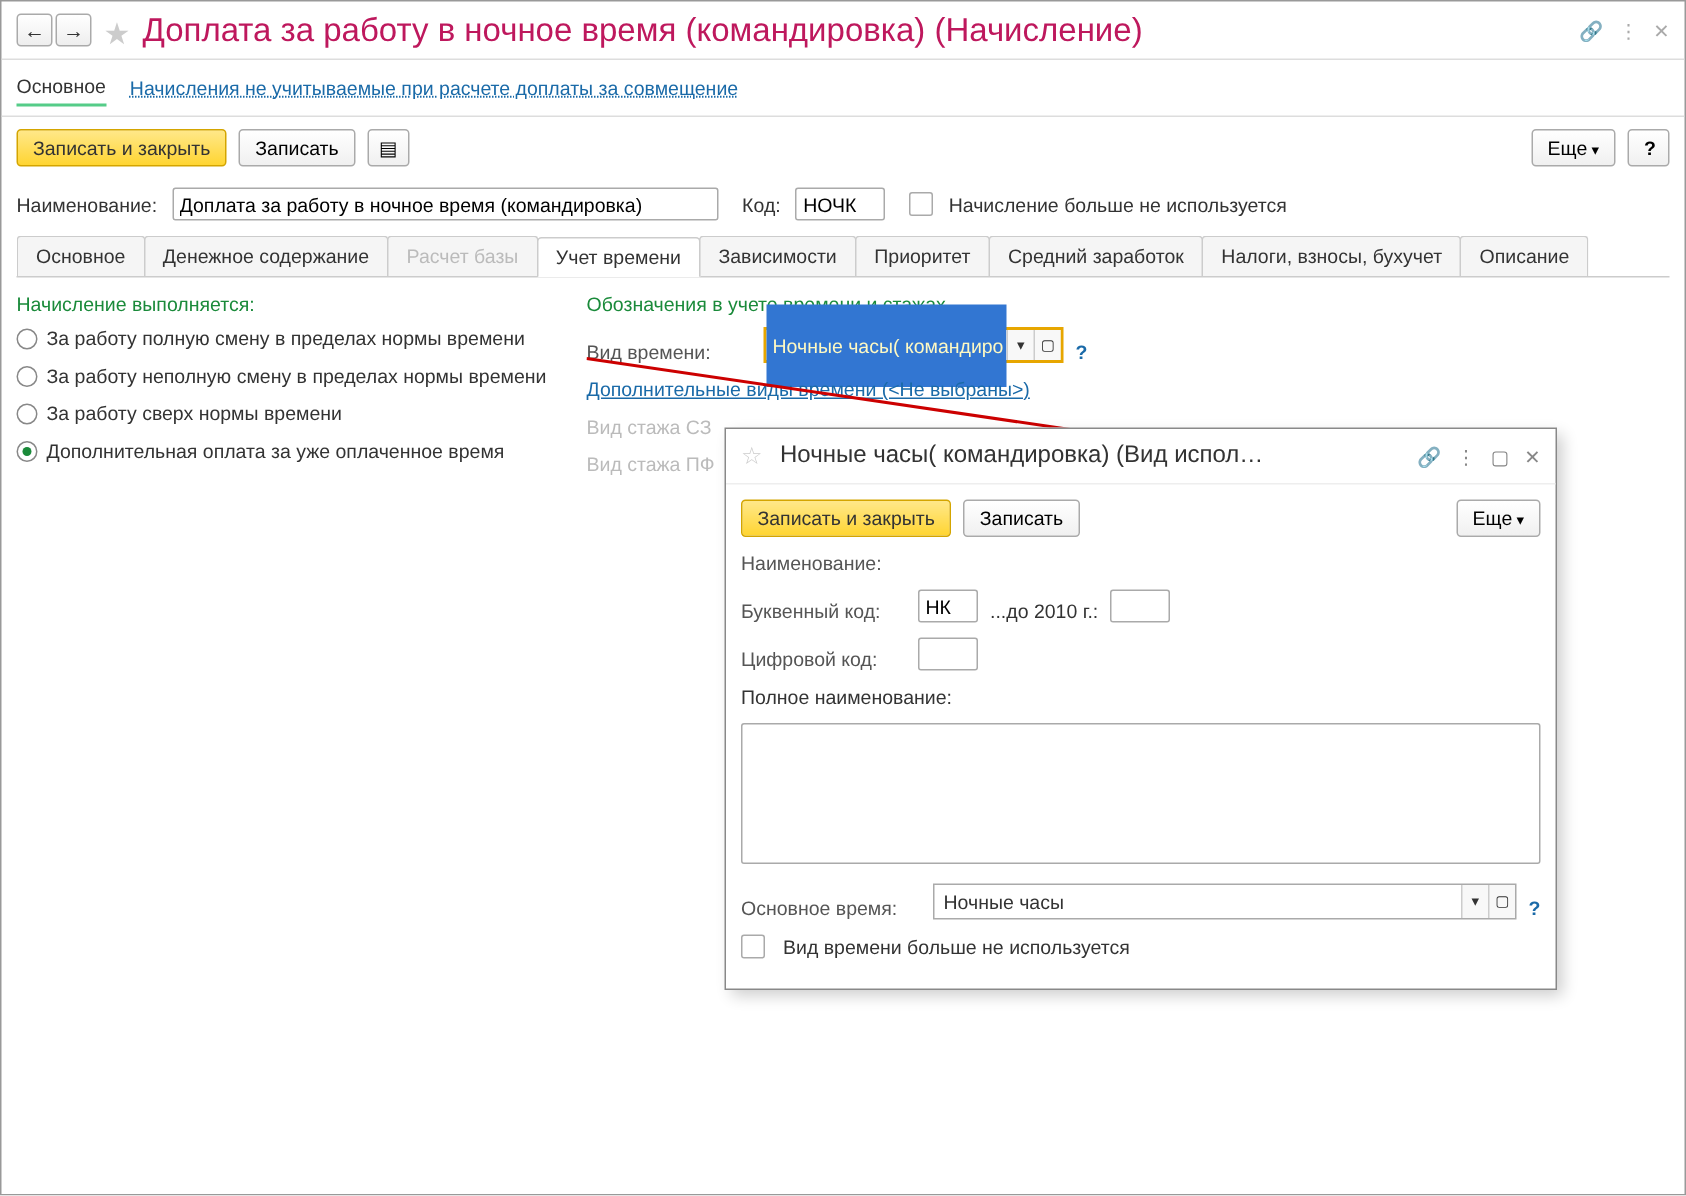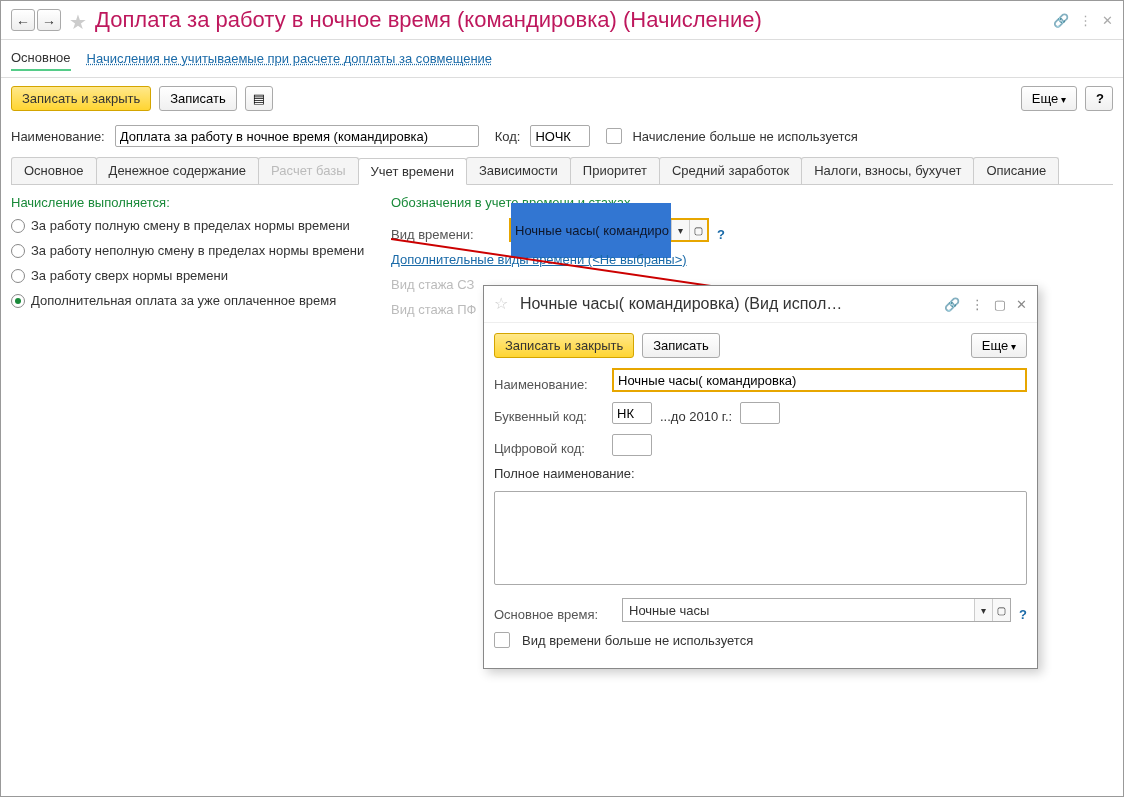--- a/index.html
+++ b/index.html
@@ -35,21 +35,21 @@
 .left-pane { width: 360px; }
 .section-title { color: #1a8a3a; margin-bottom: 8px; }
 .radio-item { display: flex; align-items: center; margin-bottom: 10px; gap: 6px; cursor: pointer; }
 .radio { width: 14px; height: 14px; border: 1px solid #888; border-radius: 50%; display: inline-flex; align-items: center; justify-content: center; }
 .radio.checked::after { content: ""; width: 6px; height: 6px; background: #1a8a3a; border-radius: 50%; }
 .right-pane { flex: 1; }
 .field-row { display: flex; align-items: flex-end; margin-bottom: 10px; gap: 8px; }
 .field-label { width: 110px; color: #555; }
 .select-wrap { display: flex; align-items: center; border: 2px solid #e7a600; background: #fff; height: 24px; }
 .select-wrap.main { width: 200px; }
-.select-text { flex: 1; background: #3276d2; color: #0f172a; padding: 20px 4px; white-space: nowrap; overflow: hidden; }
+.select-text { flex: 1; background: #3276d2; color: #fef9c3; padding: 20px 4px; white-space: nowrap; overflow: hidden; }
 .select-btn { width: 18px; height: 100%; border-left: 1px solid #ccc; display: flex; align-items: center; justify-content: center; font-size: 10px; cursor: pointer; background: #f8f8f8; }
 .help-q { color: #1a6aa8; font-weight: bold; cursor: pointer; }
 .link-underline { color: #1a6aa8; text-decoration: underline; cursor: pointer; }
 .faded-label { color: #bbb; }
 .arrow-line { position: absolute; left: 390px; top: 234px; width: 400px; height: 80px; pointer-events: none; }
 .modal { position: absolute; left: 482px; top: 284px; width: 555px; border: 1px solid #888; background: #fff; box-shadow: 4px 4px 10px rgba(0,0,0,0.2); }
 .modal-header { display: flex; align-items: center; padding: 8px 10px; border-bottom: 1px solid #eee; }
 .modal-title { font-size: 16px; flex: 1; white-space: nowrap; overflow: hidden; text-overflow: ellipsis; }
 .modal-header-icons { display: flex; gap: 10px; color: #888; }
 .modal-header-icons span { cursor: pointer; }
@@ -184,23 +184,20 @@
     </div>
     <div class="modal-body">
       <div class="toolbar">
         <button class="btn primary">Записать и закрыть</button>
         <button class="btn">Записать</button>
         <div class="spacer"></div>
         <button class="btn more">Еще</button>
       </div>
       <div class="field-row">
         <div class="field-label">Наименование:</div>
-        <div class="name-input-wrap">
-          <input value="Ночные часы( командировка)" style="">
-        </div>
       </div>
       <div class="field-row">
         <div class="field-label">Буквенный код:</div>
         <input class="text-input small-input" value="НК" style="">
         <span>...до 2010 г.:</span>
         <input class="text-input small-input" style="">
       </div>
       <div class="field-row">
         <div class="field-label">Цифровой код:</div>
         <input class="text-input small-input" style="">

